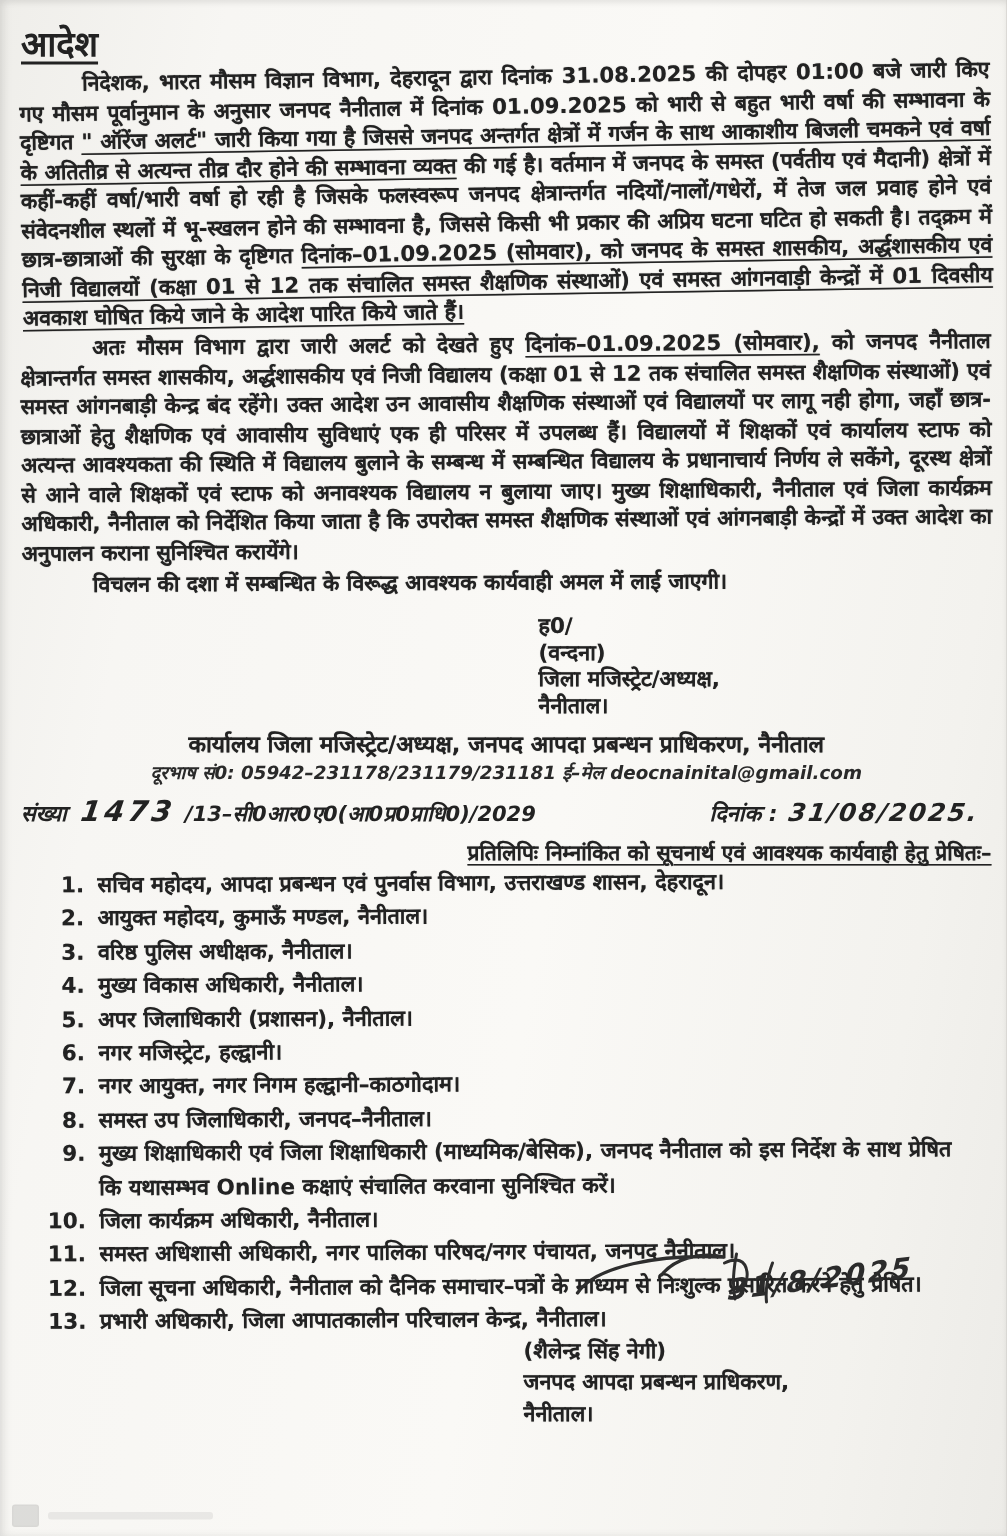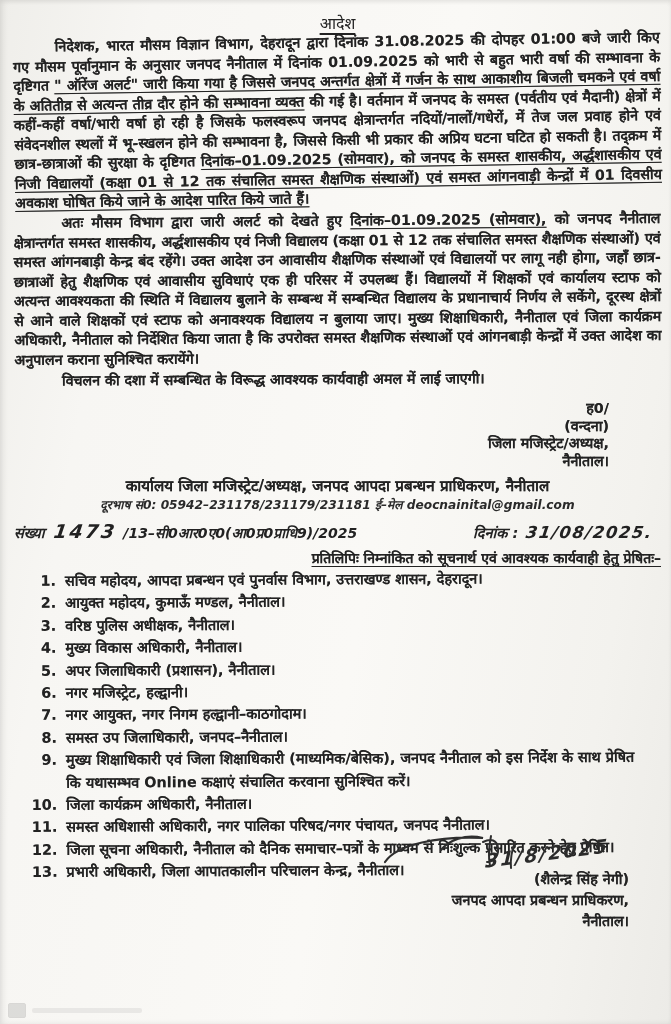--- a/index.html
+++ b/index.html
@@ -9,39 +9,39 @@
     margin:0 auto;
     background:linear-gradient(100deg,#efeeea 0%,#f7f6f3 18%,#faf9f6 55%,#f3f2ee 85%,#ecebe7 100%);
     box-shadow:inset 3px 0 6px rgba(0,0,0,0.08), inset 0 2px 4px rgba(0,0,0,0.05);
     overflow:hidden;
     font-family:"DejaVu Sans","Liberation Sans",sans-serif;
     color:#222;
     box-sizing:border-box;
     padding:12px 10px 0 14px;
   }
   .title{
-    text-align:center;
-    font-size:16px;font-weight:400;
+    text-align:left;
+    font-size:23px;font-weight:700;
     margin:0 0 4px 0;
   }
   .title span{text-decoration:underline;text-underline-offset:4px;text-decoration-thickness:2px;}
   .para{
     font-size:14.2px;line-height:19.5px;
     text-align:justify;
     margin:0;
     font-weight:600;
     text-shadow:0 0 .6px rgba(30,30,30,.55);
   }
   .p1{margin-top:4px;text-indent:42px;transform:rotate(-0.9deg);transform-origin:left center;}
   .p2{text-indent:48px;transform:rotate(-0.45deg);transform-origin:left center;}
   .p3{text-indent:48px;transform:rotate(-0.3deg);}
   .u{text-decoration:underline;text-underline-offset:3px;text-decoration-thickness:1.4px;}
   .sig1{
     width:250px;margin:11px 52px 0 auto;
-    text-align:right;font-size:14.3px;line-height:17.6px;font-weight:600;
+    text-align:left;font-size:14.3px;line-height:17.6px;font-weight:600;
     text-shadow:0 0 .5px rgba(30,30,30,.5);
   }
   .office{
     text-align:center;font-size:15.2px;font-weight:700;margin-top:5px;
     text-shadow:0 0 .5px rgba(30,30,30,.5);
   }
   .contact{
     text-align:center;font-size:12.2px;font-weight:700;margin-top:1px;color:#2a2a2a;font-style:italic;
   }
   .refrow{
@@ -65,22 +65,22 @@
   .copyhead .u{text-decoration-thickness:1.3px;}
   .list{margin-top:3px;transform:rotate(-0.3deg);transform-origin:left top;}
   .li{
     display:flex;align-items:flex-start;
     font-size:14.4px;line-height:22.4px;font-weight:600;
     text-shadow:0 0 .5px rgba(30,30,30,.45);
   }
   .num{width:26px;min-width:26px;text-align:right;margin-left:16px;margin-right:9px;}
   .txt{flex:1;padding-right:26px;}
   .sig2{
-    position:absolute;top:869px;right:42px;width:280px;
-    text-align:right;font-size:14.3px;line-height:21px;font-weight:600;
+    position:absolute;top:891px;right:42px;width:280px;
+    text-align:left;font-size:14.3px;line-height:21px;font-weight:600;
     text-shadow:0 0 .5px rgba(30,30,30,.5);
   }
   .scribble{
     position:absolute;top:828px;right:62px;width:230px;height:58px;
   }
   .scribble .hwd{
     position:absolute;right:0;top:14px;font-size:19px;font-weight:600;
     font-style:italic;letter-spacing:2px;transform:rotate(-7deg) skewX(-10deg);
     color:#2b2b2b;
   }
@@ -109,21 +109,21 @@
     <div>जिला मजिस्ट्रेट/अध्यक्ष,</div>
     <div>नैनीताल।</div>
   </div>
 
   <div class="office">कार्यालय जिला मजिस्ट्रेट/अध्यक्ष, जनपद आपदा प्रबन्धन प्राधिकरण, नैनीताल</div>
   <div class="contact">दूरभाष सं0: 05942–231178/231179/231181 ई–मेल deocnainital@gmail.com</div>
 
   <div class="refrow">
     <span class="ref-label">संख्या</span>
     <span class="hw hw-num">1473</span>
-    <span class="ref-suffix">/13–सी0आर0ए0(आ0प्र0प्राधि9)/2025</span>
+    <span class="ref-suffix">/13–सी0आर0ए0(आ0प्र0प्राधि0)/2029</span>
     <span class="ref-date">
       <span class="ref-label">दिनांक :</span>
       <span class="hw hw-date">31/08/2025.</span>
     </span>
   </div>
 
   <div class="copyhead"><span class="u">प्रतिलिपिः</span><span class="u"> निम्नांकित को सूचनार्थ एवं आवश्यक कार्यवाही हेतु प्रेषितः–</span></div>
 
   <div class="list">
     <div class="li">

